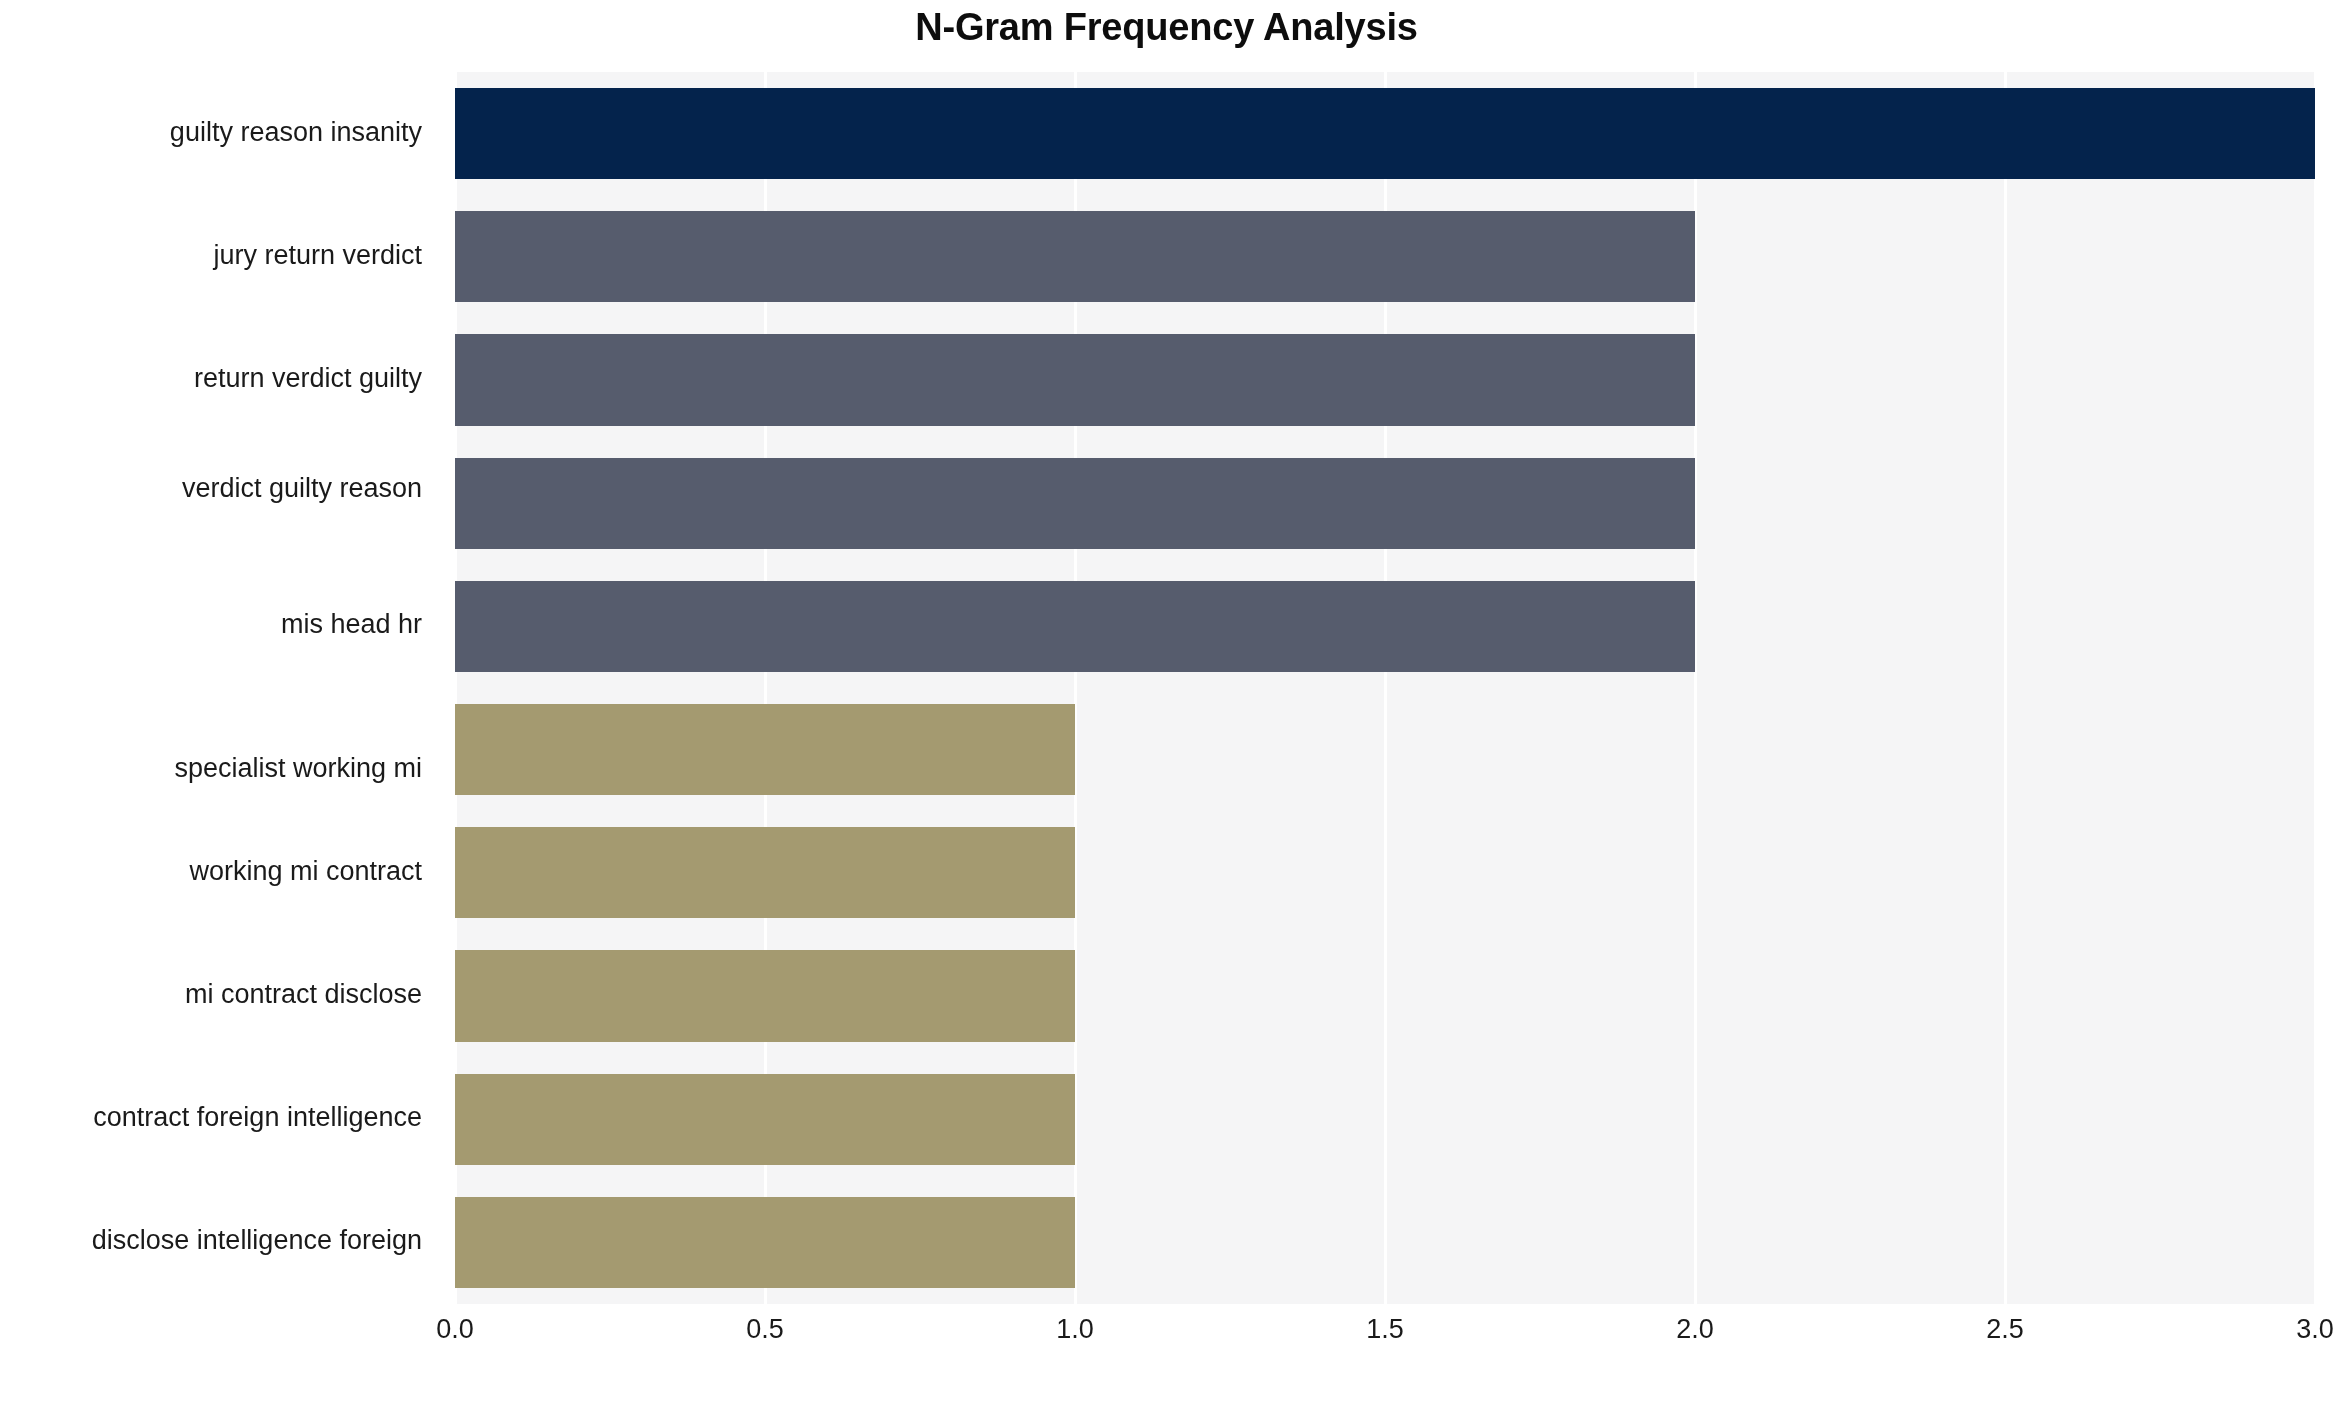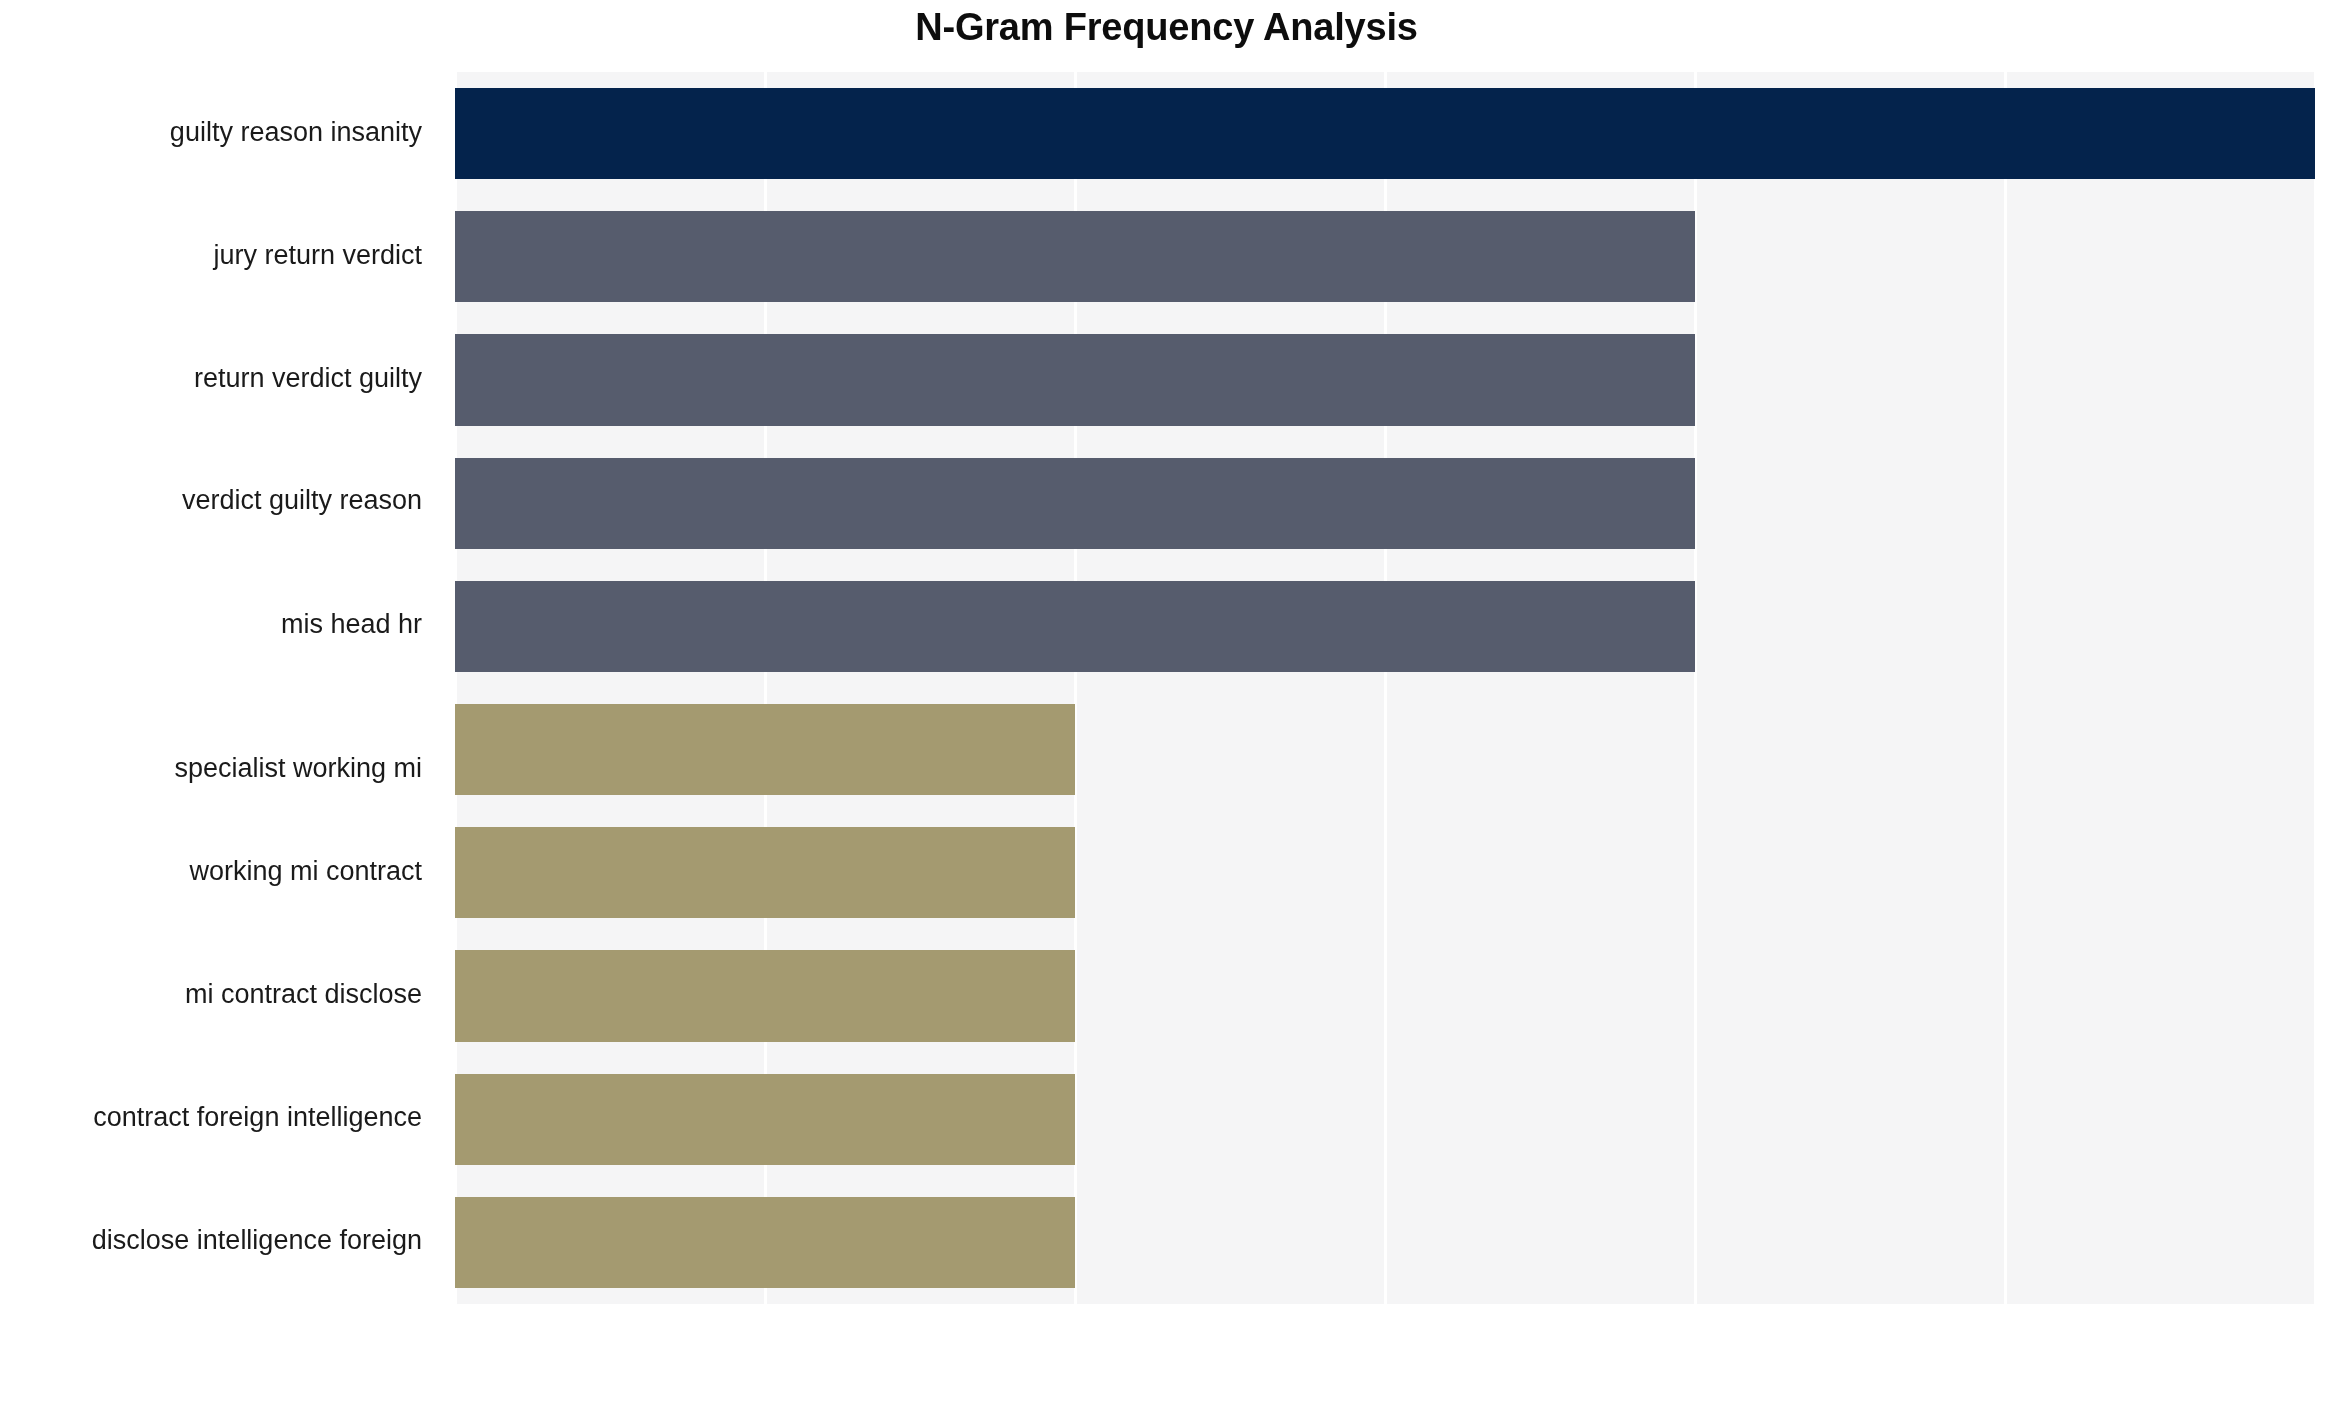--- a/index.html
+++ b/index.html
@@ -139,24 +139,33 @@
         <div class="bar" title="mi contract disclose: 1" style="top: 878.416px; height: 91.168px; width: 620px; background: rgb(164, 154, 112);"></div>
         <div class="bar" title="contract disclose intelligence: 1" style="top: 1001.62px; height: 91.168px; width: 620px; background: rgb(164, 154, 112);"></div>
         <div class="bar" title="disclose intelligence foreign: 1" style="top: 1124.82px; height: 91.168px; width: 620px; background: rgb(164, 154, 112);"></div>
       </div>
   </div>
 
   <div id="y-axis-labels">
       <div class="y-label" style="top: 46.6px;">guilty reason insanity</div>
       <div class="y-label" style="top: 169.8px;">jury return verdict</div>
       <div class="y-label" style="top: 293px;">return verdict guilty</div>
-      <div class="y-label" style="top: 415px;">verdict guilty reason</div>
+      <div class="y-label" style="top: 403px;">verdict guilty reason</div>
       <div class="y-label" style="top: 539.4px;">mis head hr</div>
       <div class="y-label" style="top: 683px;">specialist working mi</div>
       <div class="y-label" style="top: 785.8px;">working mi contract</div>
       <div class="y-label" style="top: 909px;">mi contract disclose</div>
       <div class="y-label" style="top: 1032.2px;">contract foreign intelligence</div>
       <div class="y-label" style="top: 1155.4px;">disclose intelligence foreign</div>
     </div>
 
+  <div id="x-axis-ticks">
+      <div class="x-tick" style="left: 0px;">0.0</div>
+      <div class="x-tick" style="left: 310px;">0.5</div>
+      <div class="x-tick" style="left: 620px;">1.0</div>
+      <div class="x-tick" style="left: 930px;">1.5</div>
+      <div class="x-tick" style="left: 1240px;">2.0</div>
+      <div class="x-tick" style="left: 1550px;">2.5</div>
+      <div class="x-tick" style="left: 1860px;">3.0</div>
+    </div>
 
 
 </div>
 
 </body></html>

